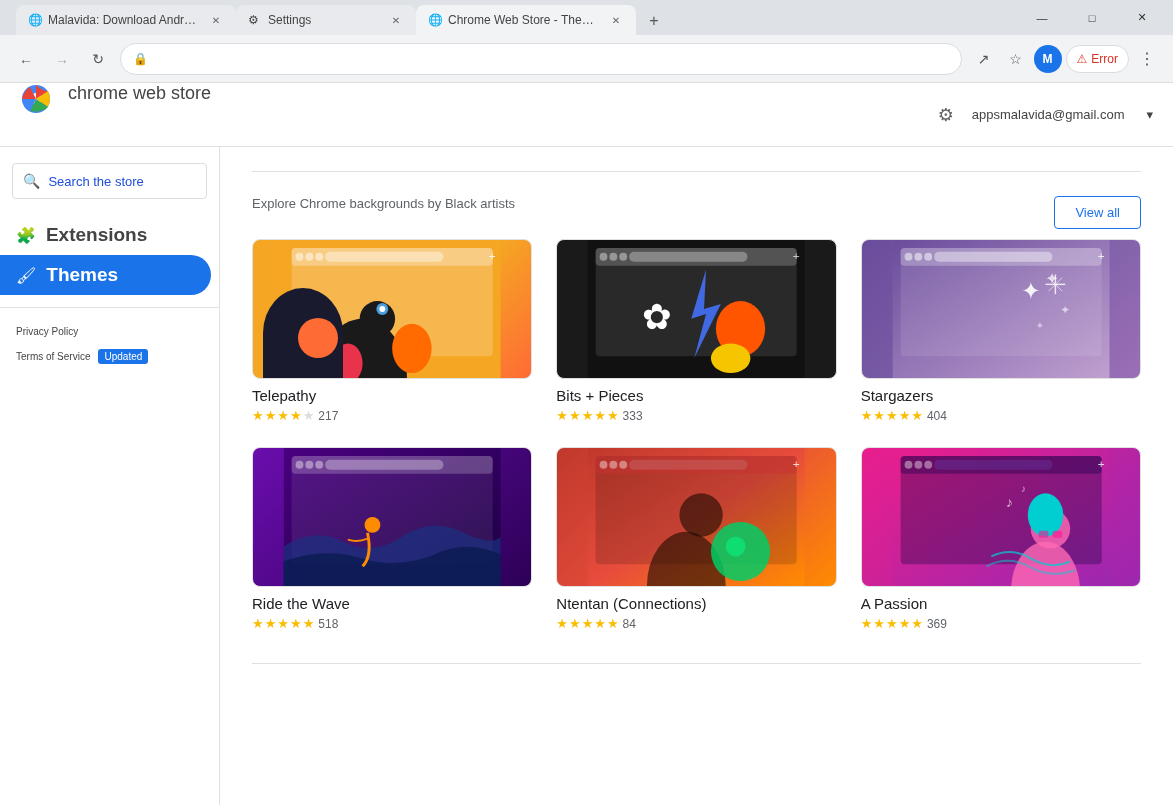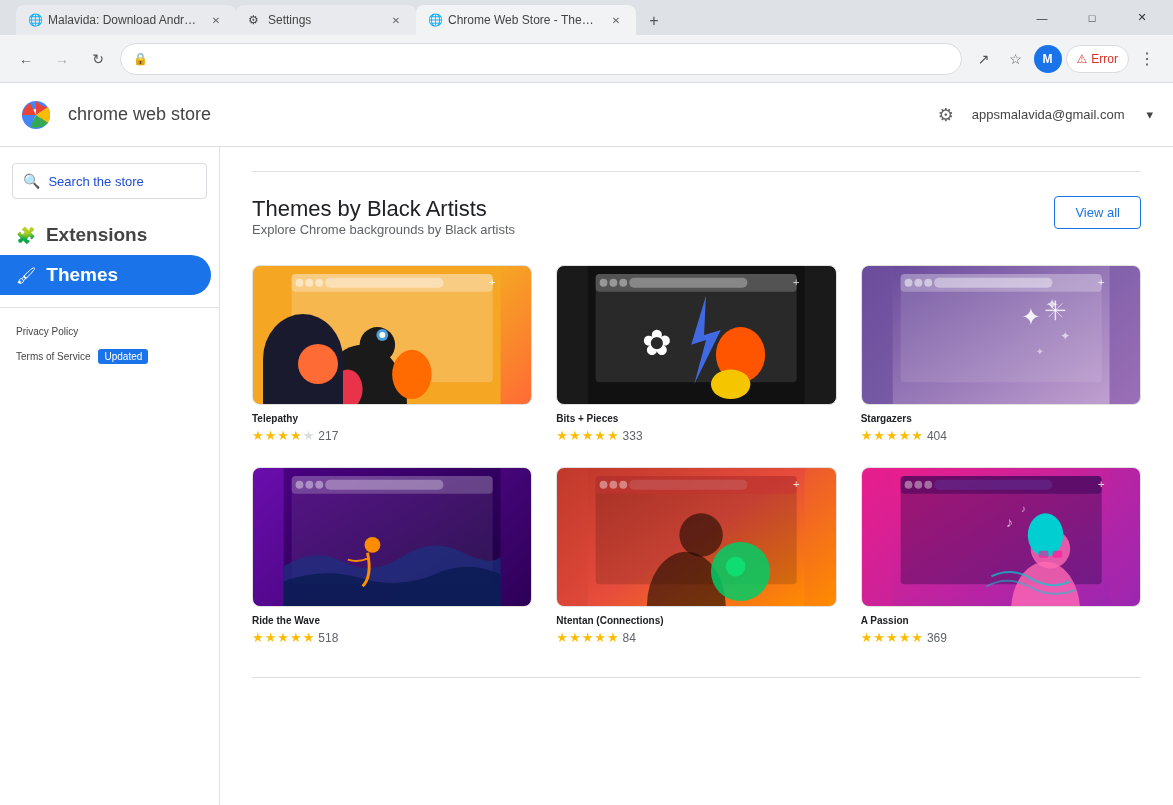--- a/index.html
+++ b/index.html
@@ -166,21 +166,20 @@
       background: white;
       min-height: 720px;
     }
 
     
     .store-header {
       height: 64px;
       background: white;
       border-bottom: 1px solid #e0e0e0;
       display: flex;
-      align-items: center;
       padding: 0 20px;
       gap: 16px;
     }
     .store-logo {
       width: 32px; height: 32px;
       flex-shrink: 0;
     }
     .store-logo-svg { width: 32px; height: 32px; }
     .store-title-text {
       font-size: 18px;
@@ -331,23 +330,23 @@
     }
     .theme-thumbnail {
       width: 100%;
       height: 140px;
       border-radius: 8px;
       overflow: hidden;
       margin-bottom: 8px;
       border: 1px solid #e0e0e0;
     }
     .theme-name {
-      font-size: 10px;
+      font-size: 15px;
       color: #202124;
-      font-weight: 700;
+      font-weight: 400;
       margin-bottom: 4px;
     }
     .theme-rating {
       display: flex;
       align-items: center;
       gap: 4px;
     }
     .stars {
       display: flex;
       gap: 1px;
@@ -533,21 +532,20 @@
         </div>
 
       </div>
 
       <div class="main-content">
 
         <div class="section-divider"></div>
 
         <div class="section-header">
           <div>
-            <div class="section-title">Themes by Black Artists</div>
             <div class="section-subtitle">Explore Chrome backgrounds by Black artists</div>
           </div>
           <button class="view-all-btn">View all</button>
         </div>
 
         <div class="themes-grid">
 
           <div class="theme-card">
             <div class="theme-thumbnail thumb-telepathy">
               <svg width="100%" height="100%" viewBox="0 0 220 140" xmlns="http://www.w3.org/2000/svg">

